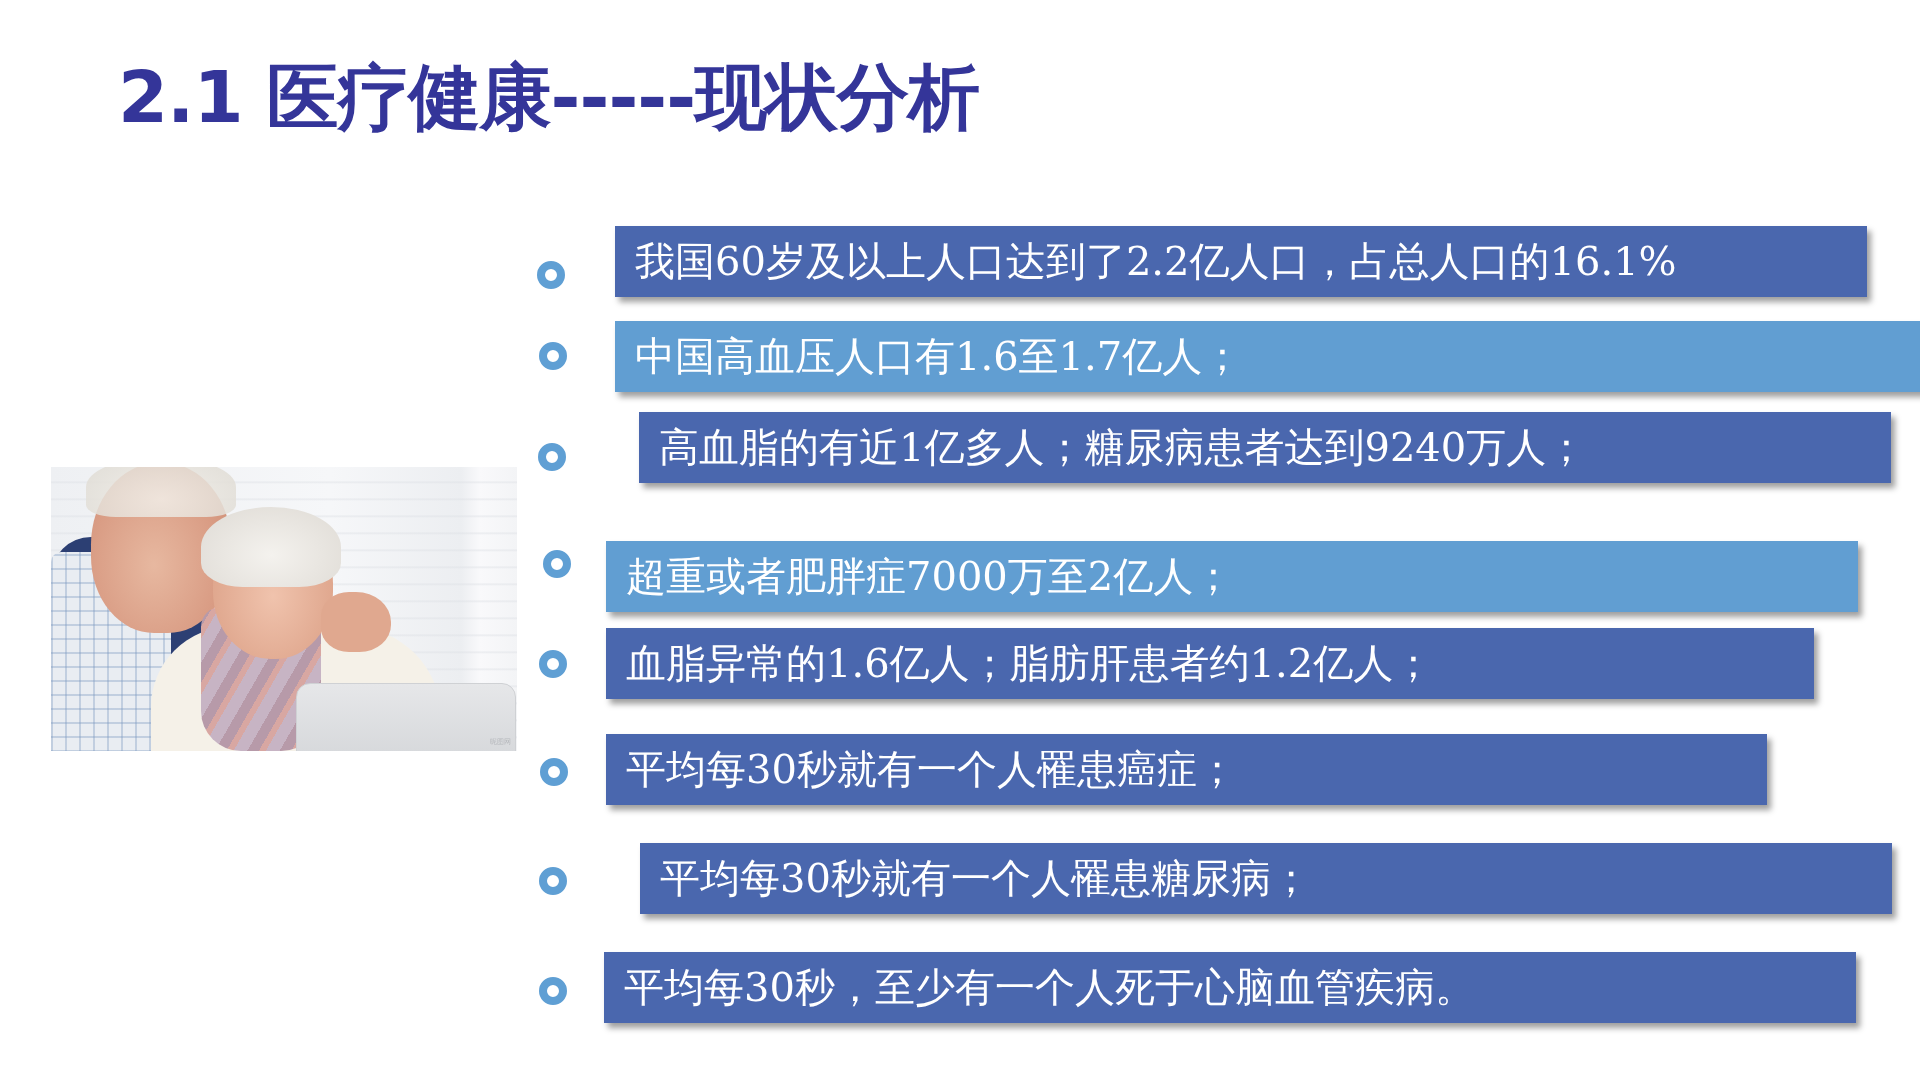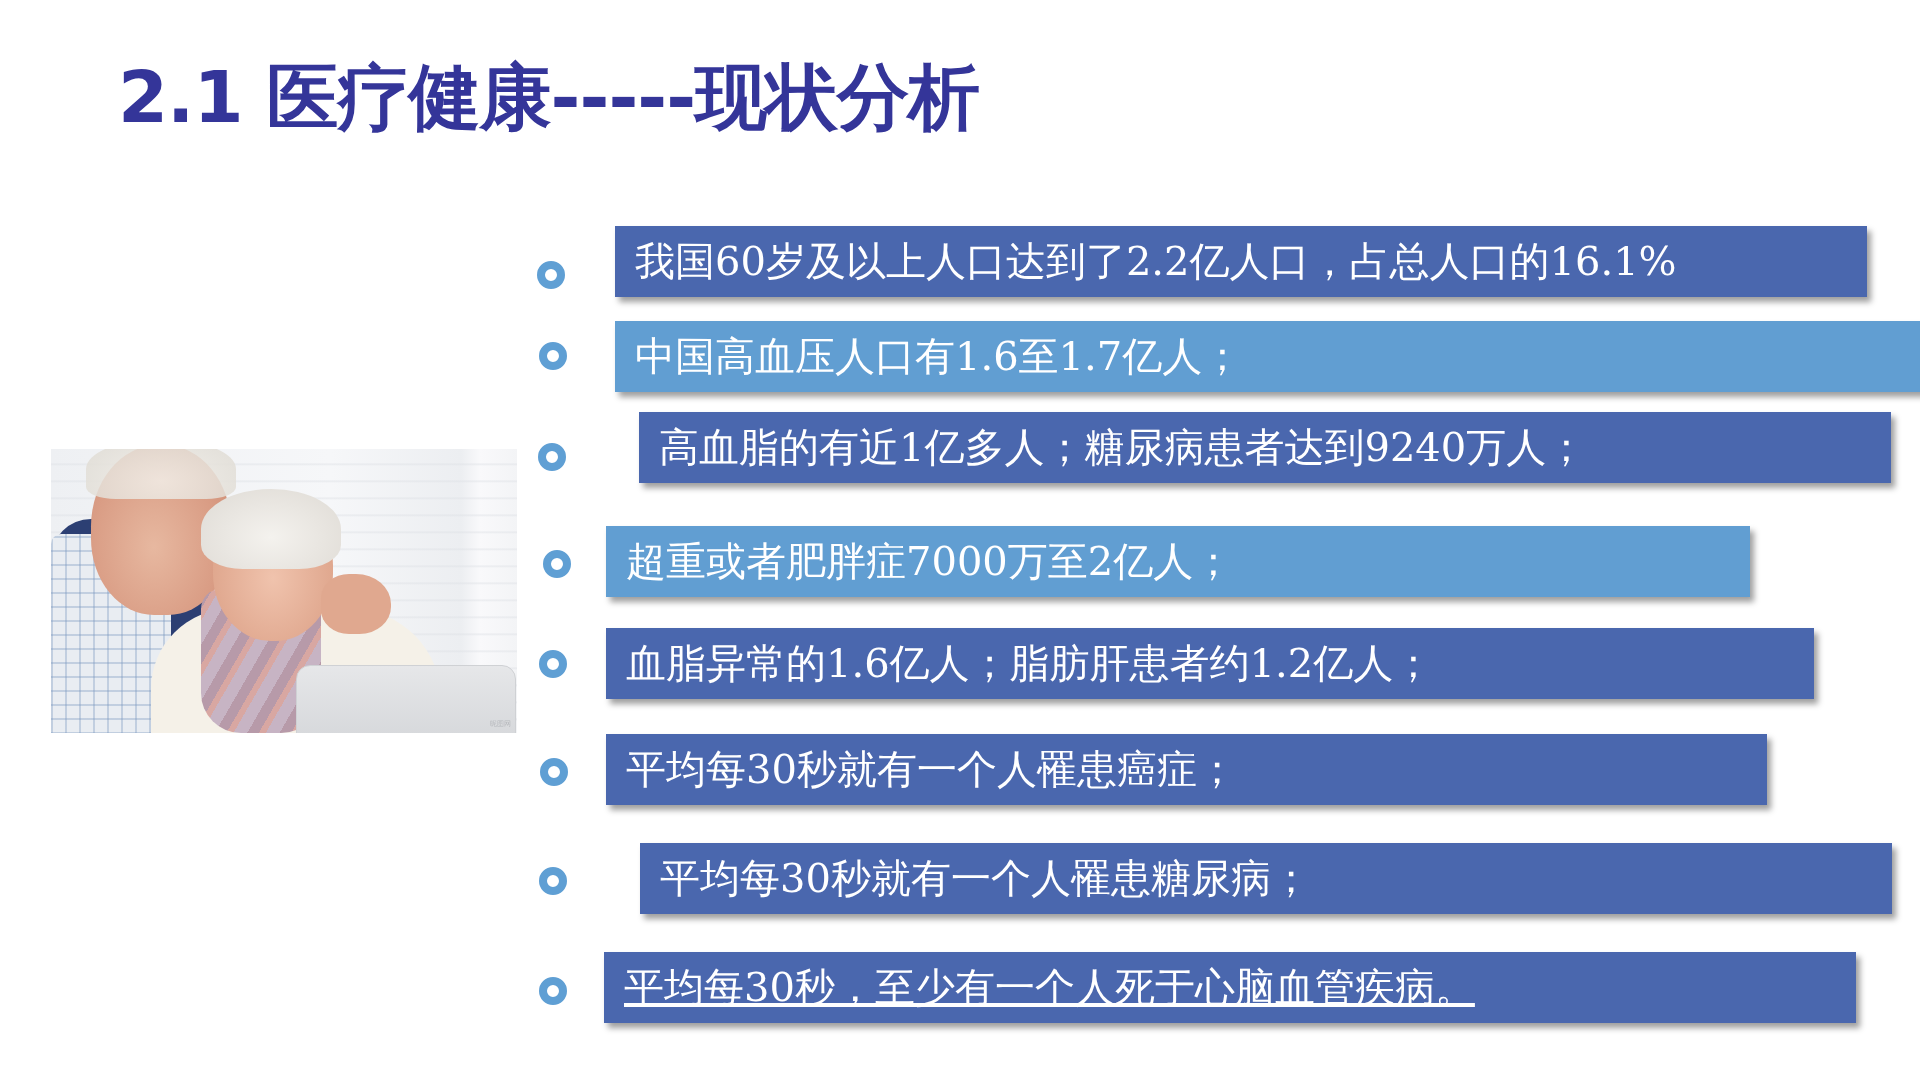--- a/index.html
+++ b/index.html
@@ -15,21 +15,21 @@
     font-size: 72px;
     font-weight: bold;
     color: #343599;
     white-space: nowrap;
     letter-spacing: -1px;
   }
 
   .photo {
     position: absolute;
     left: 51px;
-    top: 449px;
+    top: 467px;
     width: 466px;
     height: 284px;
     overflow: hidden;
     background: linear-gradient(90deg, #eef0f3 0%, #f6f7f9 60%, #eceef1 88%, #f9f9fb 92%, #f3f4f6 100%);
   }
   .photo .blinds {
     position: absolute; left: 0; top: 0; width: 100%; height: 100%;
     background: repeating-linear-gradient(180deg, rgba(255,255,255,0.0) 0px, rgba(255,255,255,0.0) 14px, rgba(220,223,228,0.55) 15px, rgba(255,255,255,0) 17px);
   }
   .photo .man-jacket {
@@ -147,37 +147,37 @@
   <div class="stat-box light" style="left:615px; top:321px; width:1356px;">
     <span>中国高血压人口有1.6至1.7亿人；</span>
   </div>
 
   <div class="bullet-circle" style="left:538px; top:443px;"></div>
   <div class="stat-box dark" style="left:615px; top:412px; width:1252px;margin-left:24px;">
     <span>高血脂的有近1亿多人；糖尿病患者达到9240万人；</span>
   </div>
 
   <div class="bullet-circle" style="left:543px; top:550px;"></div>
-  <div class="stat-box light" style="left:606px; top:526px; width:1144px;">
+  <div class="stat-box light" style="left:606px; top:541px; width:1252px;">
     <span>超重或者肥胖症7000万至2亿人；</span>
   </div>
 
   <div class="bullet-circle" style="left:539px; top:650px;"></div>
   <div class="stat-box dark" style="left:606px; top:628px; width:1208px;">
     <span>血脂异常的1.6亿人；脂肪肝患者约1.2亿人；</span>
   </div>
 
   <div class="bullet-circle" style="left:540px; top:758px;"></div>
   <div class="stat-box dark" style="left:606px; top:734px; width:1161px;">
     <span>平均每30秒就有一个人罹患癌症；</span>
   </div>
 
   <div class="bullet-circle" style="left:539px; top:867px;"></div>
   <div class="stat-box dark" style="left:604px; top:843px; width:1252px;margin-left:36px;">
     <span>平均每30秒就有一个人罹患糖尿病；</span>
   </div>
 
   <div class="bullet-circle" style="left:539px; top:977px;"></div>
-  <div class="stat-box dark" style="left:604px; top:952px; width:1252px;text-decoration:underline;">
+  <div class="stat-box dark" style="left:604px; top:952px; width:1252px;">
     <span>平均每30秒，至少有一个人死于心脑血管疾病。</span>
   </div>
 
 </div>
 
 </body></html>

